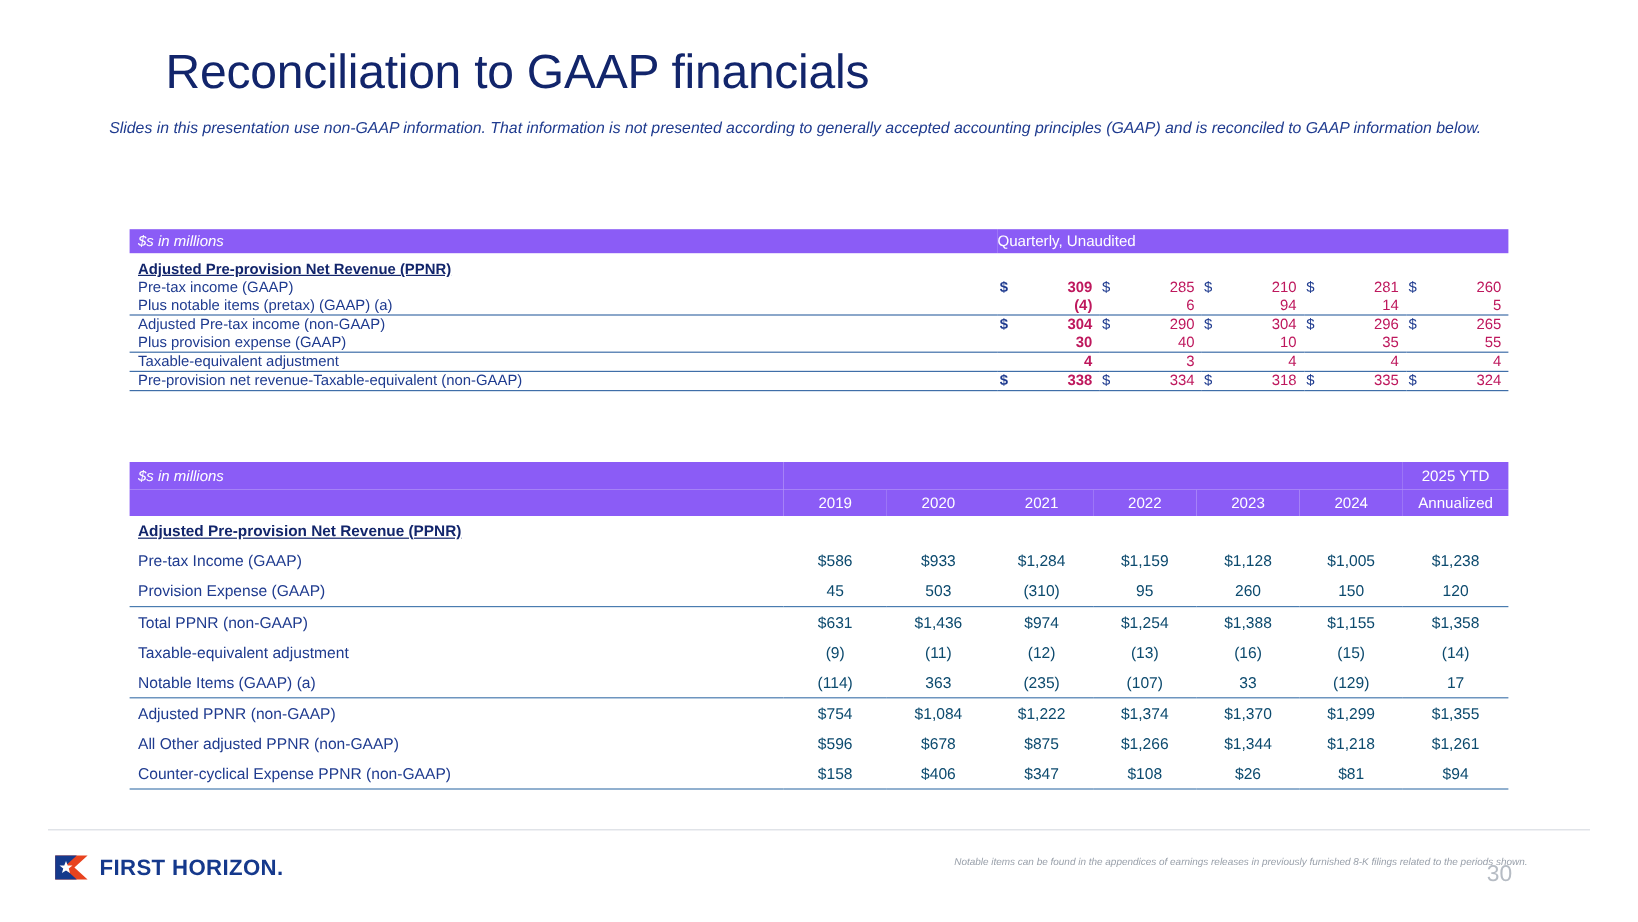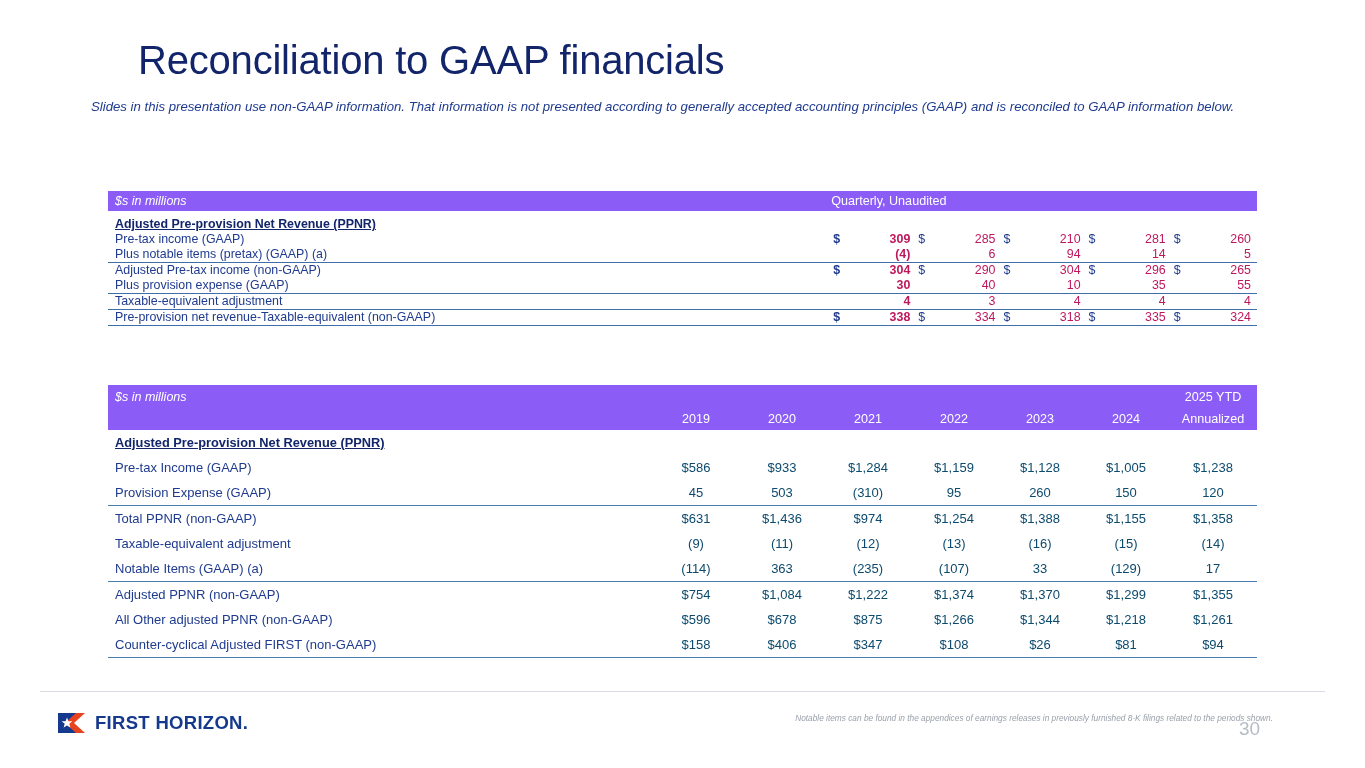--- a/index.html
+++ b/index.html
@@ -133,21 +133,21 @@
   
   #footer-rule {
     position: absolute;
     left: 40px; top: 691px;
     width: 1285px; height: 1px;
     background: #d9dde3;
   }
 
   #logo {
     position: absolute;
-    left: 56px; top: 710px;
+    left: 44px; top: 710px;
     display: flex; align-items: center;
   }
   #logo-mark {
     width: 31px; height: 26px;
     position: relative;
     margin-right: 8px;
   }
   #logo-wordmark {
     font-size: 18.5px;
     font-weight: bold;
@@ -379,21 +379,21 @@
         <td class="r-label">All Other adjusted PPNR (non-GAAP)</td>
         <td class="num">$596</td>
         <td class="num">$678</td>
         <td class="num">$875</td>
         <td class="num">$1,266</td>
         <td class="num">$1,344</td>
         <td class="num">$1,218</td>
         <td class="num">$1,261</td>
       </tr>
       <tr class="a-row ruled">
-        <td class="r-label">Counter-cyclical Adjusted FIRST (non-GAAP)</td>
+        <td class="r-label">Counter-cyclical Expense PPNR (non-GAAP)</td>
         <td class="num">$158</td>
         <td class="num">$406</td>
         <td class="num">$347</td>
         <td class="num">$108</td>
         <td class="num">$26</td>
         <td class="num">$81</td>
         <td class="num">$94</td>
       </tr>
     </tbody>
 </table>

